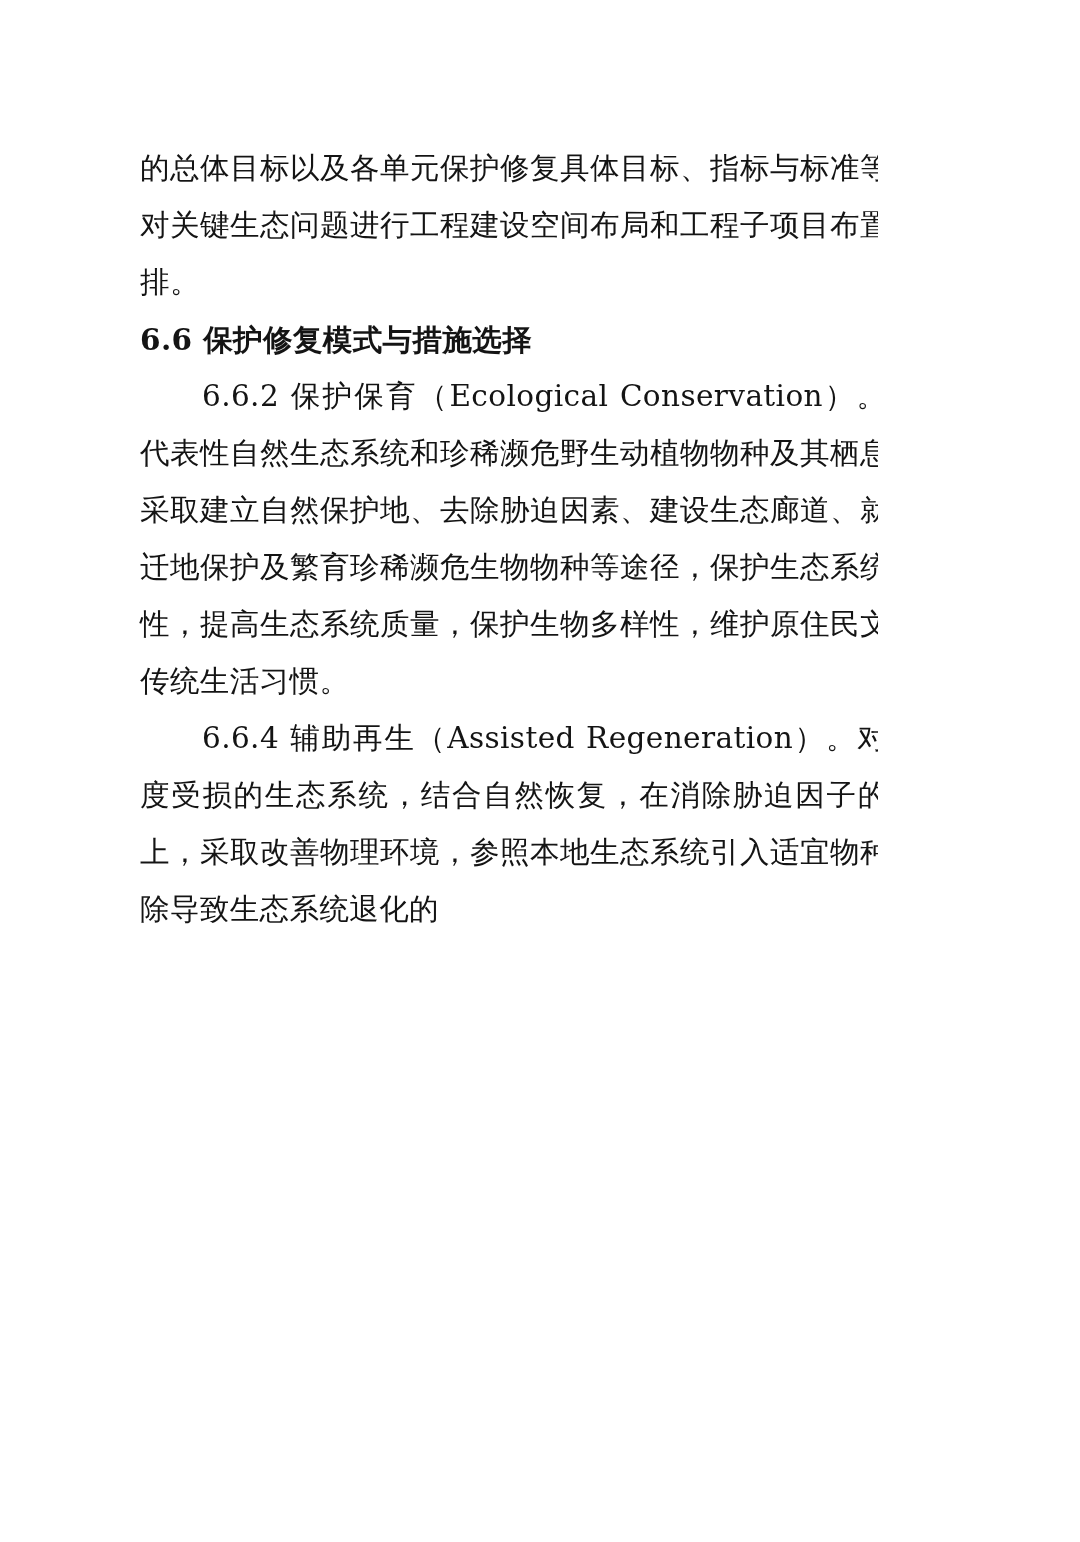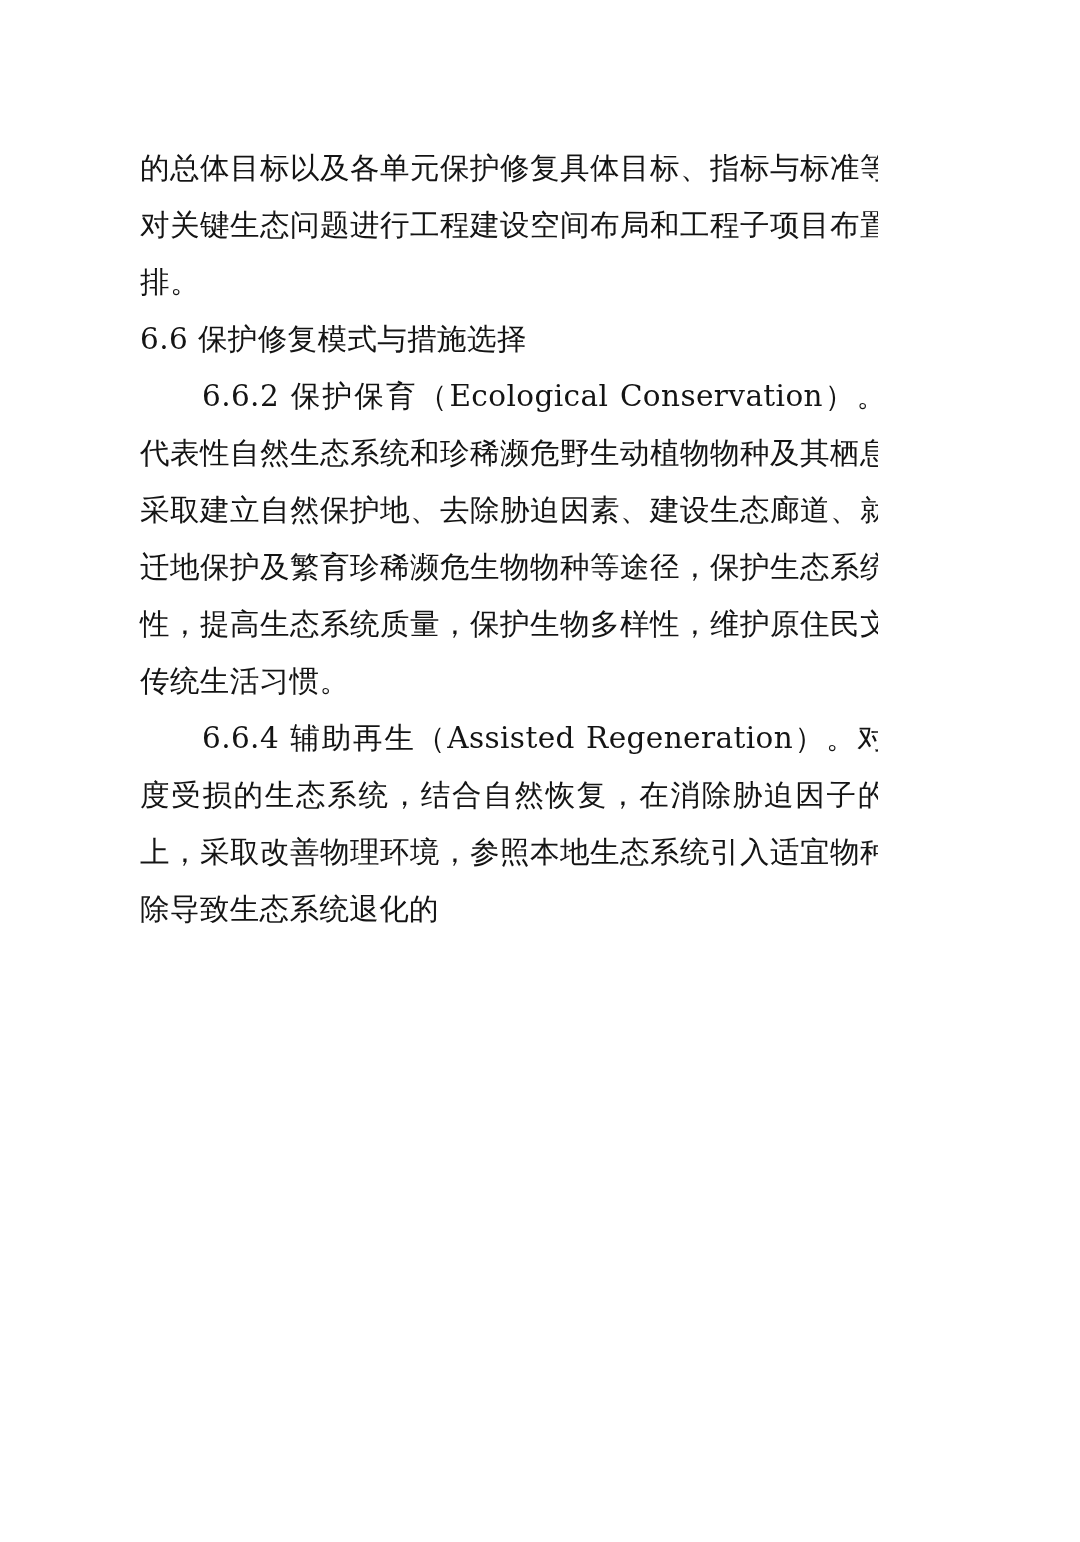--- a/index.html
+++ b/index.html
@@ -34,21 +34,21 @@
     word-break: break-all;
   }
   .para.indent {
     text-indent: 62px;
   }
   .heading {
     font-size: 29.5px;
     line-height: 57px;
     letter-spacing: 0.4px;
     margin: 0;
-    font-weight: 400;
+    font-weight: 700;
     text-indent: 0;
   }
   .footer {
     position: absolute;
     left: 0;
     top: 1400px;
     width: 1080px;
     text-align: right;
     padding-right: 60px;
     box-sizing: border-box;

